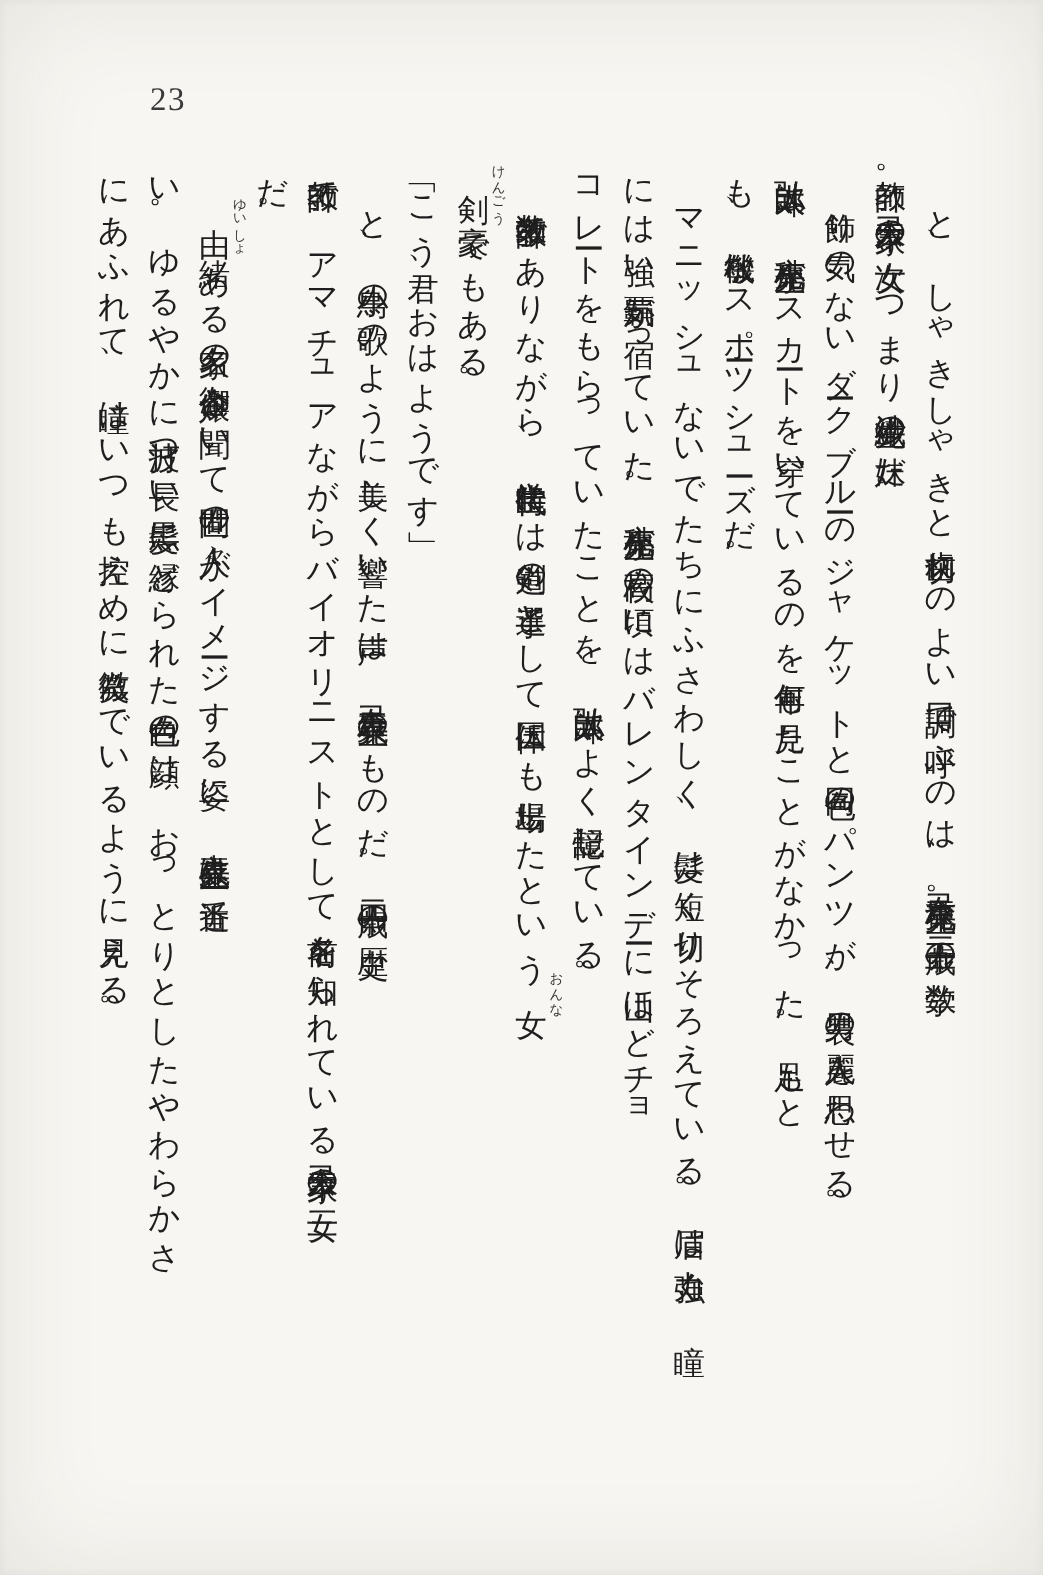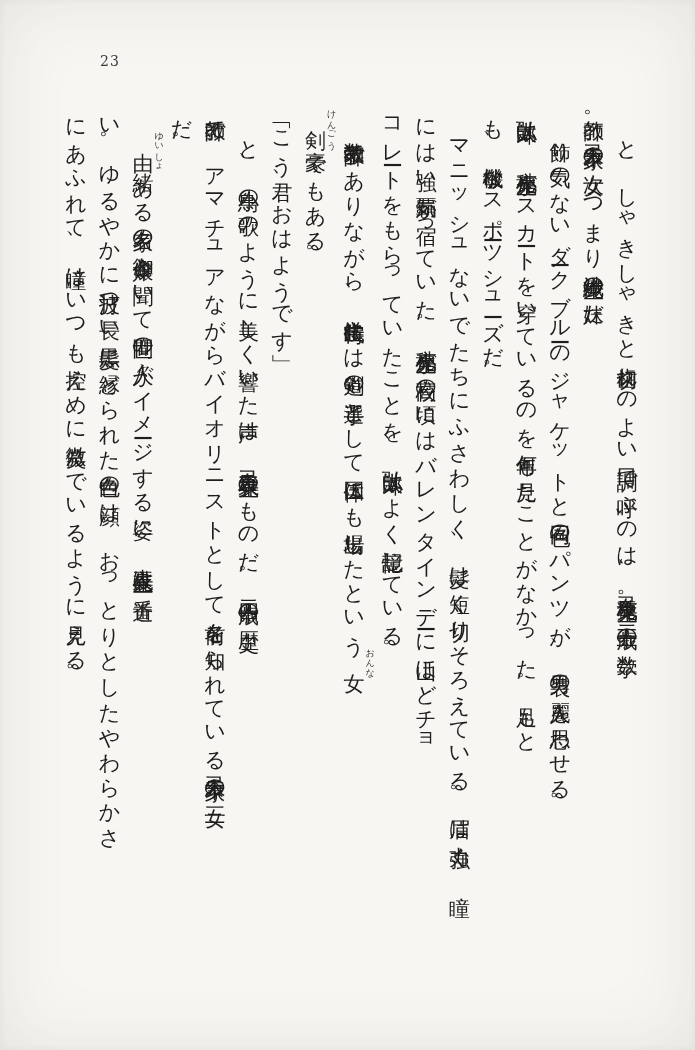--- a/index.html
+++ b/index.html
@@ -12,23 +12,24 @@
     width: 695px;
     height: 1050px;
     overflow: hidden;
     font-family: "DejaVu Serif", "Liberation Serif", serif;
     box-shadow: inset 0 0 70px rgba(70, 64, 52, 0.10), inset 0 0 6px rgba(70, 64, 52, 0.06);
   }
   .page-number {
     position: absolute;
     top: 53px;
     left: 100px;
-    font-size: 14px;
+    font-size: 22px;
     letter-spacing: 1px;
     writing-mode: horizontal-tb;
+    font-family: Liberation Serif, serif;
   }
   .body-text {
     position: absolute;
     top: 104px;
     right: 52px;
     height: 848px;
     writing-mode: vertical-rl;
     text-orientation: mixed;
     font-size: 21px;
     line-height: 33.5px;

